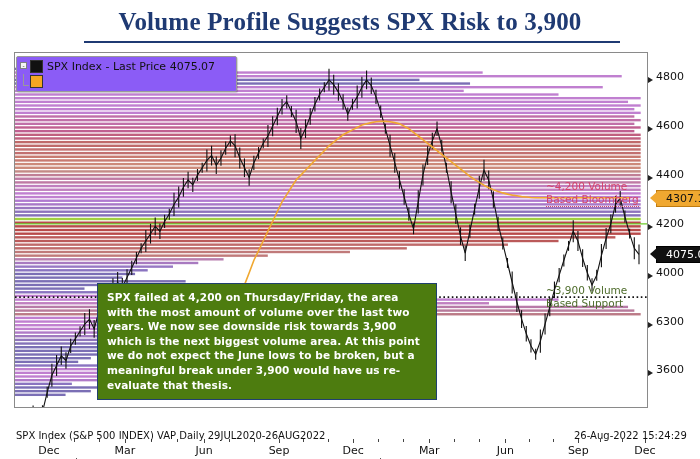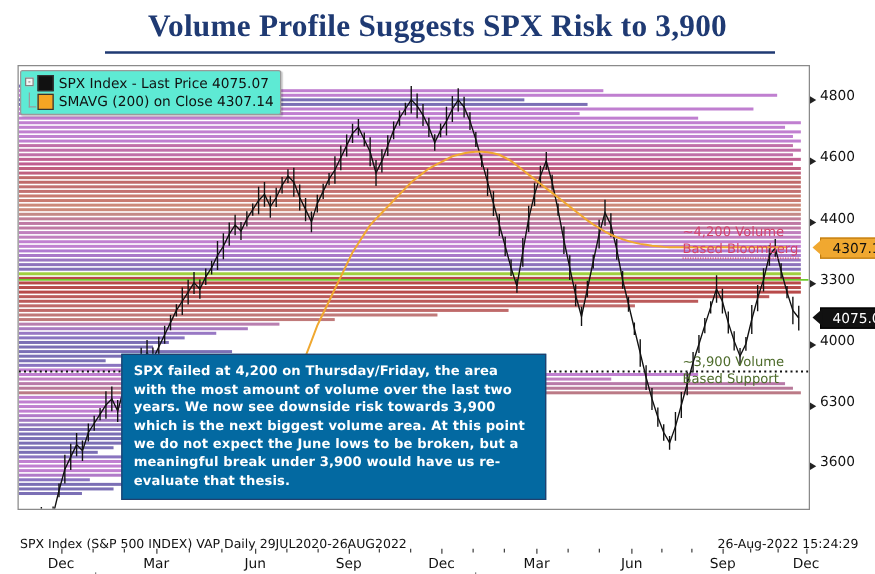--- a/index.html
+++ b/index.html
@@ -19,22 +19,22 @@
   
   #plot-frame{
     position:absolute;left:14px;top:52px;width:634px;height:356px;
     border:1px solid #8a8a8a;box-sizing:border-box;background:#fff;
   }
   #plot-area{position:absolute;left:0;top:0;right:0;bottom:0;overflow:hidden;}
 
   
   #legend-box{
     position:absolute;left:16px;top:56px;z-index:40;
-    background:#5eead4;border:1px solid #9a9a9a;border-radius:2px;
-    padding:2px 5px 2px 3px;box-shadow:1px 1px 1px rgba(0,0,0,.18);
+    background:#8b5cf6;border:1px solid #9a9a9a;border-radius:2px;
+    padding:2px 21px 2px 3px;box-shadow:1px 1px 1px rgba(0,0,0,.18);
   }
   .legend-row{display:flex;align-items:center;height:15px;white-space:nowrap;}
   .legend-tree{
     width:9px;height:15px;position:relative;margin-right:1px;
   }
   .legend-tree .box{
     position:absolute;left:0;top:3px;width:7px;height:7px;
     border:1px solid #808080;background:#f4f4f4;box-sizing:border-box;
     font-size:6px;line-height:5px;text-align:center;color:#333;
   }
@@ -74,21 +74,21 @@
 
   
   .plot-note{position:absolute;font-size:10.5px;line-height:13px;z-index:25;white-space:nowrap;}
   #note-resistance{color:#d4436b;}
   #note-resistance .ln{border-bottom:1px dotted #d4436b;display:inline-block;}
   #note-support{color:#4d6b2a;}
 
   
   #callout{
     position:absolute;left:97px;top:283px;width:340px;
-    background:#0369a1;border:1px solid #20406e;z-index:35;
+    background:#4d7c0f;border:1px solid #20406e;z-index:35;
     padding:6px 8px 7px 9px;box-sizing:border-box;
   }
   #callout p{
     margin:0;color:#ffffff;font-size:10.5px;line-height:14.6px;
     font-weight:700;font-family:"DejaVu Sans",sans-serif;letter-spacing:.1px;
   }
 
   
   #footer{position:absolute;left:0;top:430px;width:700px;height:16px;font-size:10px;color:#111;}
   #footer span{position:absolute;white-space:nowrap;}
@@ -353,21 +353,20 @@
       <span class="box">-</span>
     </span>
     <span class="legend-swatch" style="background:#111111"></span>
     <span class="legend-text">SPX Index - Last Price 4075.07</span>
   </div>
   <div class="legend-row">
     <span class="legend-tree">
       <span class="elb"></span>
     </span>
     <span class="legend-swatch" style="background:#f5a623"></span>
-    <span class="legend-text">SMAVG (200)  on Close 4307.14</span>
   </div>
 </div>
 
 <div class="plot-note" id="note-resistance" style="left:546px;top:180px;">
   <div>~4,200 Volume</div>
   <div class="ln">Based Bloomberg</div>
 </div>
 
 <div class="plot-note" id="note-support" style="left:546px;top:284px;">
   <div>~3,900 Volume</div>
@@ -386,21 +385,21 @@
     <div class="ytick" style="top: 269.552px;">
       <span class="mark"></span>
       <span class="lbl">6300</span>
     </div>
     <div class="ytick" style="top: 220.724px;">
       <span class="mark"></span>
       <span class="lbl">4000</span>
     </div>
     <div class="ytick" style="top: 171.897px;">
       <span class="mark"></span>
-      <span class="lbl">3300</span>
+      <span class="lbl">4200</span>
     </div>
     <div class="ytick" style="top: 123.069px;">
       <span class="mark"></span>
       <span class="lbl">4400</span>
     </div>
     <div class="ytick" style="top: 74.2414px;">
       <span class="mark"></span>
       <span class="lbl">4600</span>
     </div>
     <div class="ytick" style="top: 25.4138px;">

